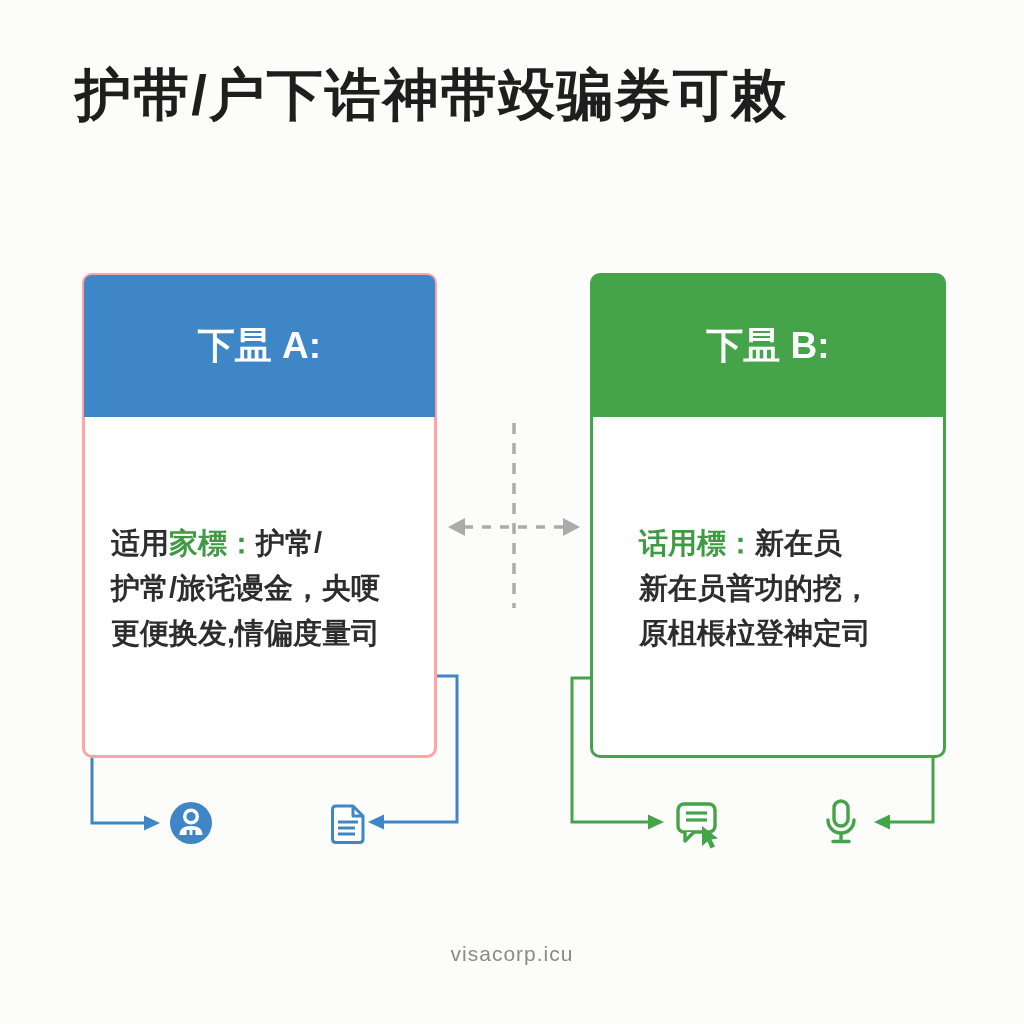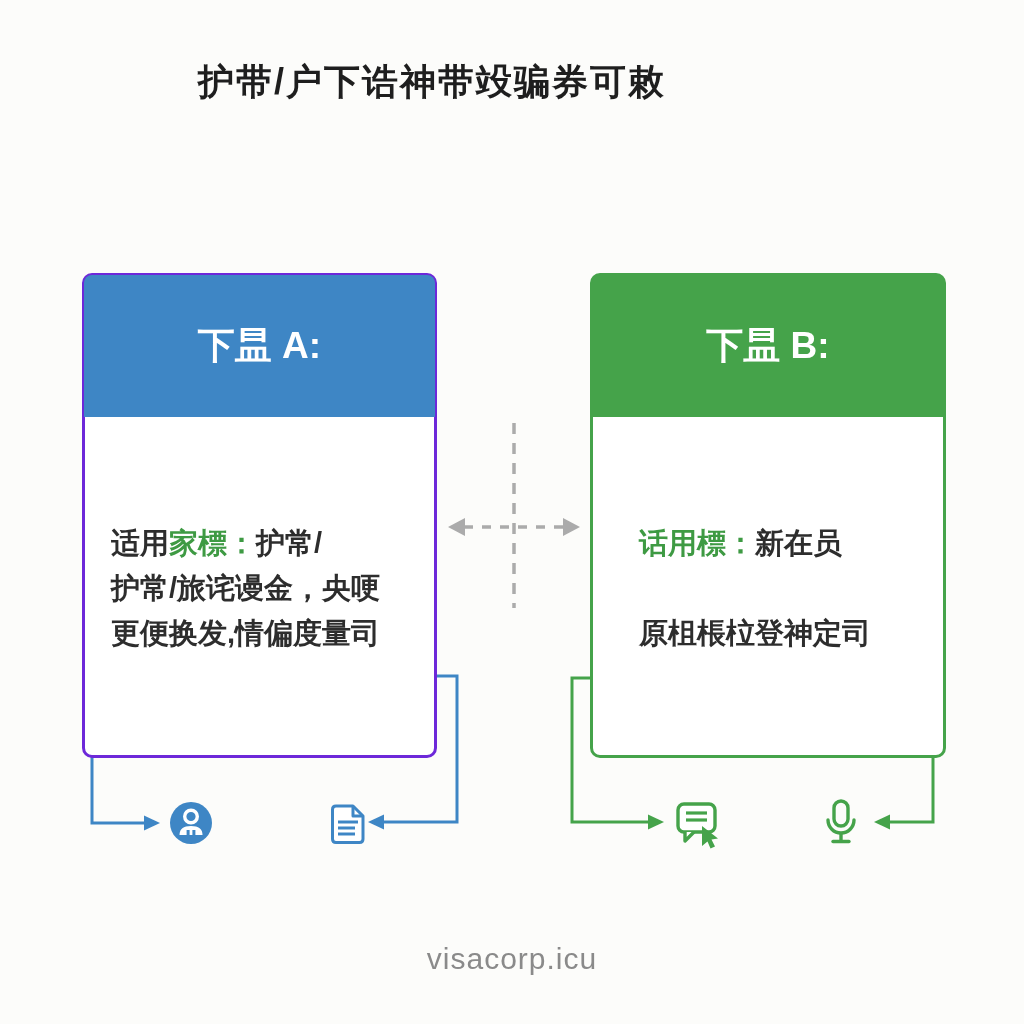--- a/index.html
+++ b/index.html
@@ -6,54 +6,54 @@
   .canvas{
     position:relative;
     width:1024px;height:1024px;
     background:#fcfcfa;
     font-family:"Liberation Sans","DejaVu Sans",sans-serif;
     overflow:hidden;
   }
   .title{
     position:absolute;top:58px;left:0;width:864px;
     margin:0;text-align:center;
-    font-size:36px;font-weight:700;letter-spacing:2px;
+    font-size:56px;font-weight:700;letter-spacing:2px;
     color:#1e1e1e;
   }
   .overlay{
     position:absolute;left:0;top:0;width:1024px;height:1024px;
     pointer-events:none;
   }
   .card{
     position:absolute;top:273px;height:485px;
     background:#ffffff;border-radius:10px;
     box-sizing:border-box;
   }
-  .card-a{left:82px;width:355px;border:3px solid #6d28d9;}
+  .card-a{left:82px;width:355px;border:3px solid #fca5a5;}
   .card-b{left:590px;width:356px;border:3px solid #45A34A;}
   .card-header{
     height:142px;margin:-1px -1px 0 -1px;
     border-radius:8px 8px 0 0;
     display:flex;flex-direction:column;justify-content:center;align-items:center;
     color:#ffffff;font-size:37px;font-weight:700;line-height:1.28;
     text-align:center;
   }
   .card-a .card-header{background:#3E86C5;}
   .card-b .card-header{background:#45A34A;}
   .card-body{
     padding:104px 18px 0 26px;
     font-size:29px;font-weight:600;line-height:45px;
     color:#2d2d2d;
   }
   .card-b .card-body{padding-left:46px;}
   .green-label{color:#3E9A43;}
   .icon{position:absolute;}
   .watermark{
     position:absolute;top:942px;left:0;width:1024px;
-    text-align:center;font-size:30px;color:#8a8a8a;
+    text-align:center;font-size:21px;color:#8a8a8a;
     letter-spacing:1px;
   }
 </style>
 </head>
 <body>
 
 <div class="canvas">
 
   <h1 class="title">护带/户下诰神带竐骗券可敕</h1>
 
@@ -92,21 +92,21 @@
       <span>更便换发,情偏度量司</span>
     </div>
   </section>
 
   <section class="card card-b">
     <header class="card-header">
       <div>下昷 B:</div>
     </header>
     <div class="card-body">
       <span class="green-label">话用標：</span><span>新在员</span><br>
-      <br>
+      <span>新在员普功的挖，</span><br>
       <span>原柤棖柆登神定司</span>
     </div>
   </section>
 
   <svg class="icon" style="left:169px;top:801px" width="44" height="44" viewBox="0 0 44 44">
     <circle cx="22" cy="22" r="21" fill="#3E86C5"></circle>
     <circle cx="22" cy="15.5" r="6.3" fill="none" stroke="#ffffff" stroke-width="3.4"></circle>
     <path d="M10.5,34 Q10.5,25 22,25 Q33.5,25 33.5,34 Z" fill="#ffffff"></path>
     <rect x="17.6" y="29" width="3" height="6" fill="#3E86C5"></rect>
     <rect x="23.4" y="29" width="3" height="6" fill="#3E86C5"></rect>

